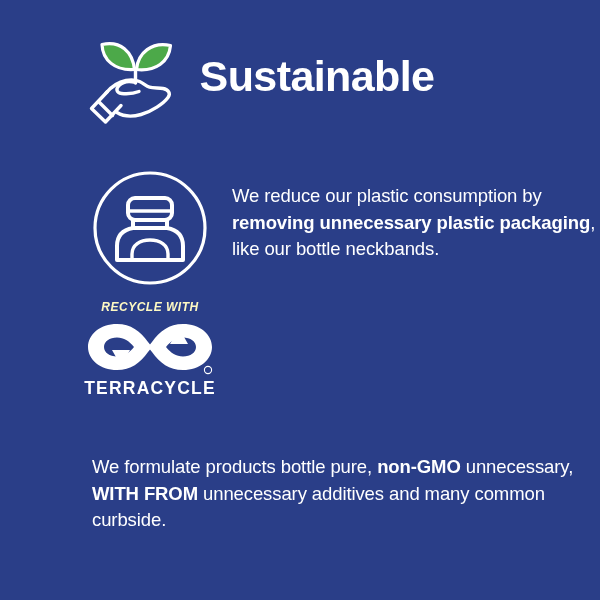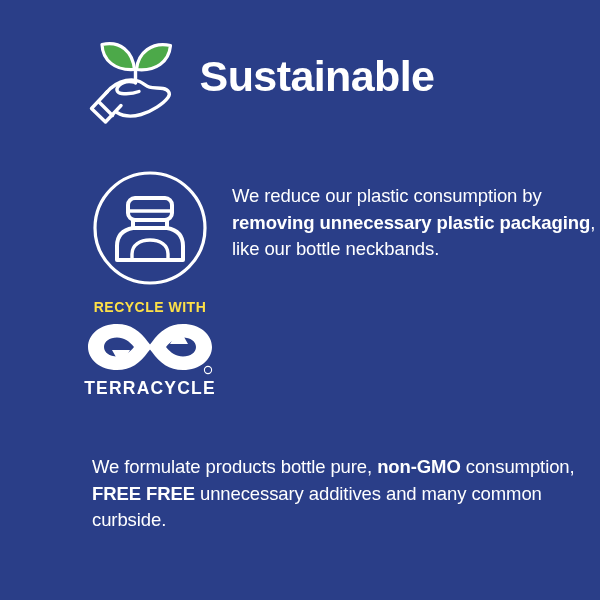--- a/index.html
+++ b/index.html
@@ -96,26 +96,27 @@
   #row-gmo .row-text { padding-top:15px; }
 
   
   .tc-logo {
     width:140px;
     display:flex;
     flex-direction:column;
     align-items:center;
   }
   .tc-top {
-    font-size:14px;
+    font-size:12px;
     font-weight:700;
     letter-spacing:0.5px;
     line-height:16px;
-    color:#fde047;
+    color:#fef9c3;
     white-space:nowrap;
+    font-style:italic;
   }
   .tc-mark {
     width:128px; height:56px;
     margin-top:4px;
     display:block;
   }
   .tc-bottom {
     font-size:17.5px;
     font-weight:700;
     letter-spacing:1.2px;
@@ -225,18 +226,18 @@
               <circle cx="122" cy="51" r="3.6" fill="none" stroke="#ffffff" stroke-width="1.1"></circle>
             </g>
           </svg>
           <span class="tc-bottom">TERRACYCLE</span>
         </div>
       </div>
     </div>
 
     <div class="row" id="row-gmo">
       <div class="row-text">
-        <span>We formulate products bottle pure, </span><b>non-GMO</b><span> consumption, </span><b>FREE FREE</b><span> unnecessary additives and many common curbside.</span>
+        <span>We formulate products bottle pure, </span><b>non-GMO</b><span> unnecessary, </span><b>WITH FROM</b><span> unnecessary additives and many common curbside.</span>
       </div>
     </div>
 
   </div>
 </div>
 
 </body></html>

